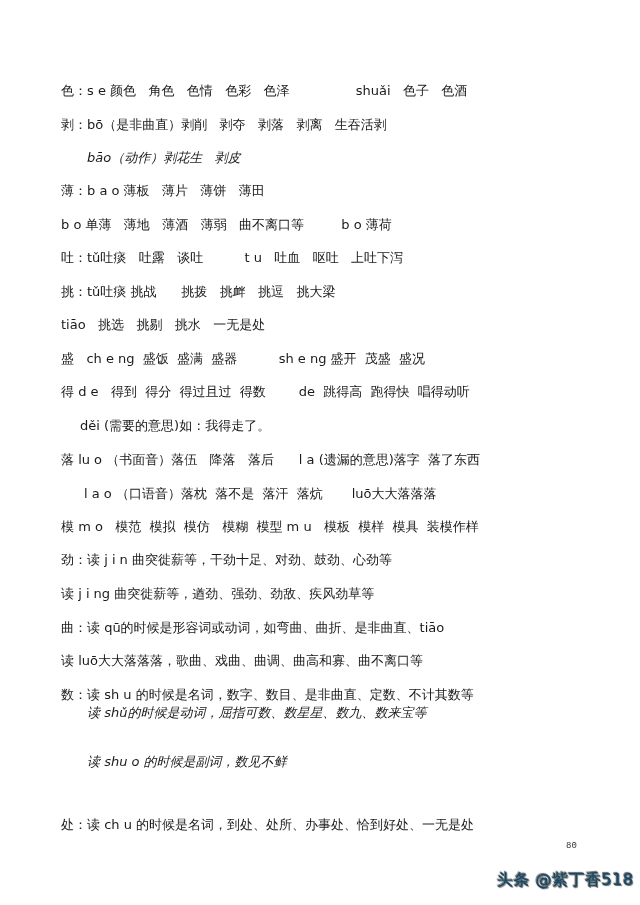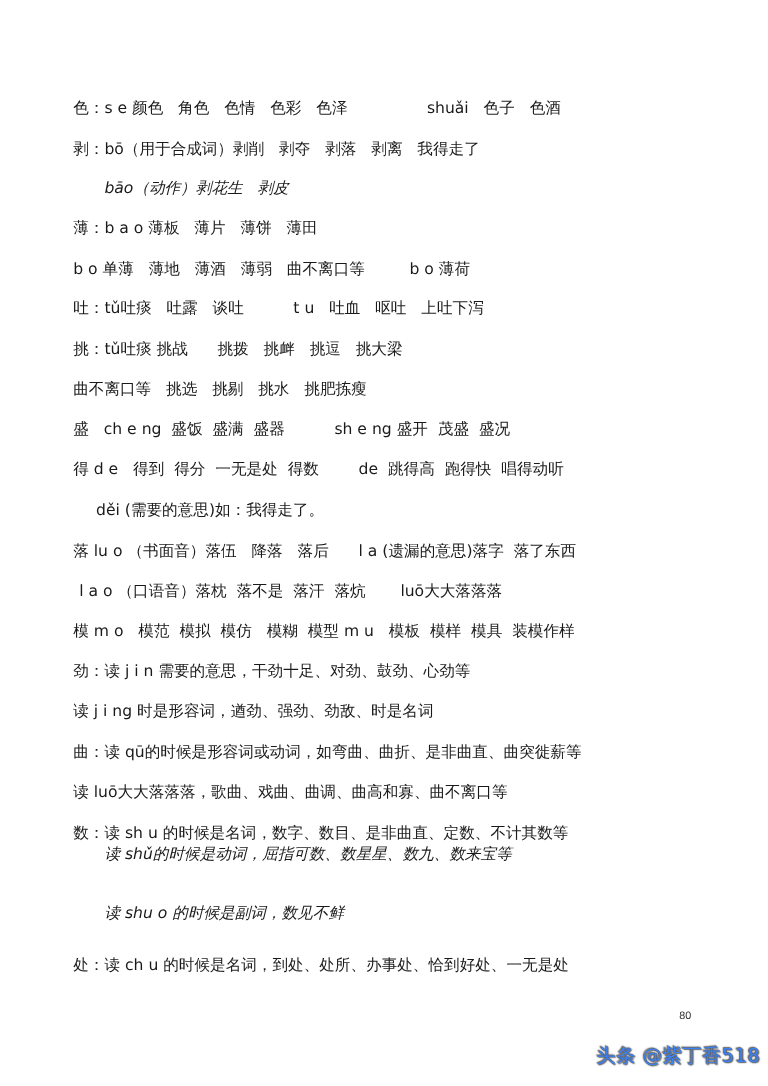--- a/index.html
+++ b/index.html
@@ -7,53 +7,53 @@
     width: 640px; height: 905px; background: #ffffff; position: relative; overflow: hidden;
     font-family: "DejaVu Sans", "Liberation Sans", sans-serif; color: #1a1a1a;
   }
   .line {
     position: absolute; left: 61px; font-size: 13px; line-height: 18px; white-space: pre;
     letter-spacing: 0px;
     text-align: right;
   }
   .indent1 { left: 87px; font-style: italic; }
   .indent2 { left: 80px; }
-  .indent3 { left: 66px; }
+  .indent3 { left: 84px; }
   .page-number {
-    position: absolute; left: 566px; top: 841px; font-family: Liberation Sans, sans-serif;
+    position: absolute; left: 566px; top: 841px; font-family: Liberation Mono, monospace;
     font-size: 9px; color: #333;
   }
   .watermark {
-    position: absolute; left: 497px; top: 870px; font-size: 16px; color: #3b82f6;
+    position: absolute; left: 497px; top: 870px; font-size: 16px; color: #0c4a6e;
     font-family: "DejaVu Sans", sans-serif; letter-spacing: 0.5px;
     text-shadow: 0 0 1px #555, 0 0 1px #555, 1px 1px 1px #666, -1px -1px 1px #666;
   }
 </style>
 </head>
 <body>
 
 <div>
   <div class="line" style="top:82px">色：s e 颜色   角色   色情   色彩   色泽                shuǎi   色子   色酒</div>
-  <div class="line" style="top:116px">剥：bō（用于合成词）剥削   剥夺   剥落   剥离   我得走了</div>
+  <div class="line" style="top:116px">剥：bō（是非曲直）剥削   剥夺   剥落   剥离   生吞活剥</div>
   <div class="line indent1" style="top:149px">bāo（动作）剥花生   剥皮</div>
   <div class="line" style="top:182px">薄：b a o 薄板   薄片   薄饼   薄田</div>
   <div class="line" style="top:216px">b o 单薄   薄地   薄酒   薄弱   曲不离口等         b o 薄荷</div>
   <div class="line" style="top:249px">吐：tǔ吐痰   吐露   谈吐          t u   吐血   呕吐   上吐下泻</div>
   <div class="line" style="top:283px">挑：tǔ吐痰 挑战      挑拨   挑衅   挑逗   挑大梁</div>
-  <div class="line" style="top:316px">曲不离口等   挑选   挑剔   挑水   挑肥拣瘦</div>
+  <div class="line" style="top:316px">tiāo   挑选   挑剔   挑水   一无是处</div>
   <div class="line" style="top:350px">盛   ch e ng  盛饭  盛满  盛器          sh e ng 盛开  茂盛  盛况</div>
-  <div class="line" style="top:383px">得 d e   得到  得分  一无是处  得数        de  跳得高  跑得快  唱得动听</div>
+  <div class="line" style="top:383px">得 d e   得到  得分  得过且过  得数        de  跳得高  跑得快  唱得动听</div>
   <div class="line indent2" style="top:417px">děi (需要的意思)如：我得走了。</div>
   <div class="line" style="top:451px">落 lu o （书面音）落伍   降落   落后      l a (遗漏的意思)落字  落了东西</div>
   <div class="line indent3" style="top:485px">l a o （口语音）落枕  落不是  落汗  落炕       luō大大落落落</div>
   <div class="line" style="top:518px">模 m o   模范  模拟  模仿   模糊  模型 m u   模板  模样  模具  装模作样</div>
-  <div class="line" style="top:551px">劲：读 j i n 需要的意思，干劲十足、对劲、鼓劲、心劲等</div>
-  <div class="line" style="top:585px">读 j i ng 时是形容词，遒劲、强劲、劲敌、时是名词</div>
-  <div class="line" style="top:619px">曲：读 qū的时候是形容词或动词，如弯曲、曲折、是非曲直、曲突徙薪等</div>
+  <div class="line" style="top:551px">劲：读 j i n 曲突徙薪等，干劲十足、对劲、鼓劲、心劲等</div>
+  <div class="line" style="top:585px">读 j i ng 曲突徙薪等，遒劲、强劲、劲敌、疾风劲草等</div>
+  <div class="line" style="top:619px">曲：读 qū的时候是形容词或动词，如弯曲、曲折、是非曲直、tiāo</div>
   <div class="line" style="top:652px">读 luō大大落落落，歌曲、戏曲、曲调、曲高和寡、曲不离口等</div>
   <div class="line" style="top:686px">数：读 sh u 的时候是名词，数字、数目、是非曲直、定数、不计其数等</div>
   <div class="line indent1" style="top:704px">读 shǔ的时候是动词，屈指可数、数星星、数九、数来宝等</div>
   <div class="line indent1" style="top:753px">读 shu o 的时候是副词，数见不鲜</div>
-  <div class="line" style="top:796px">处：读 ch u 的时候是名词，到处、处所、办事处、恰到好处、一无是处</div>
+  <div class="line" style="top:816px">处：读 ch u 的时候是名词，到处、处所、办事处、恰到好处、一无是处</div>
 
   <div class="page-number">80</div>
   <div class="watermark">头条 @紫丁香518</div>
 </div>
 
 </body></html>

